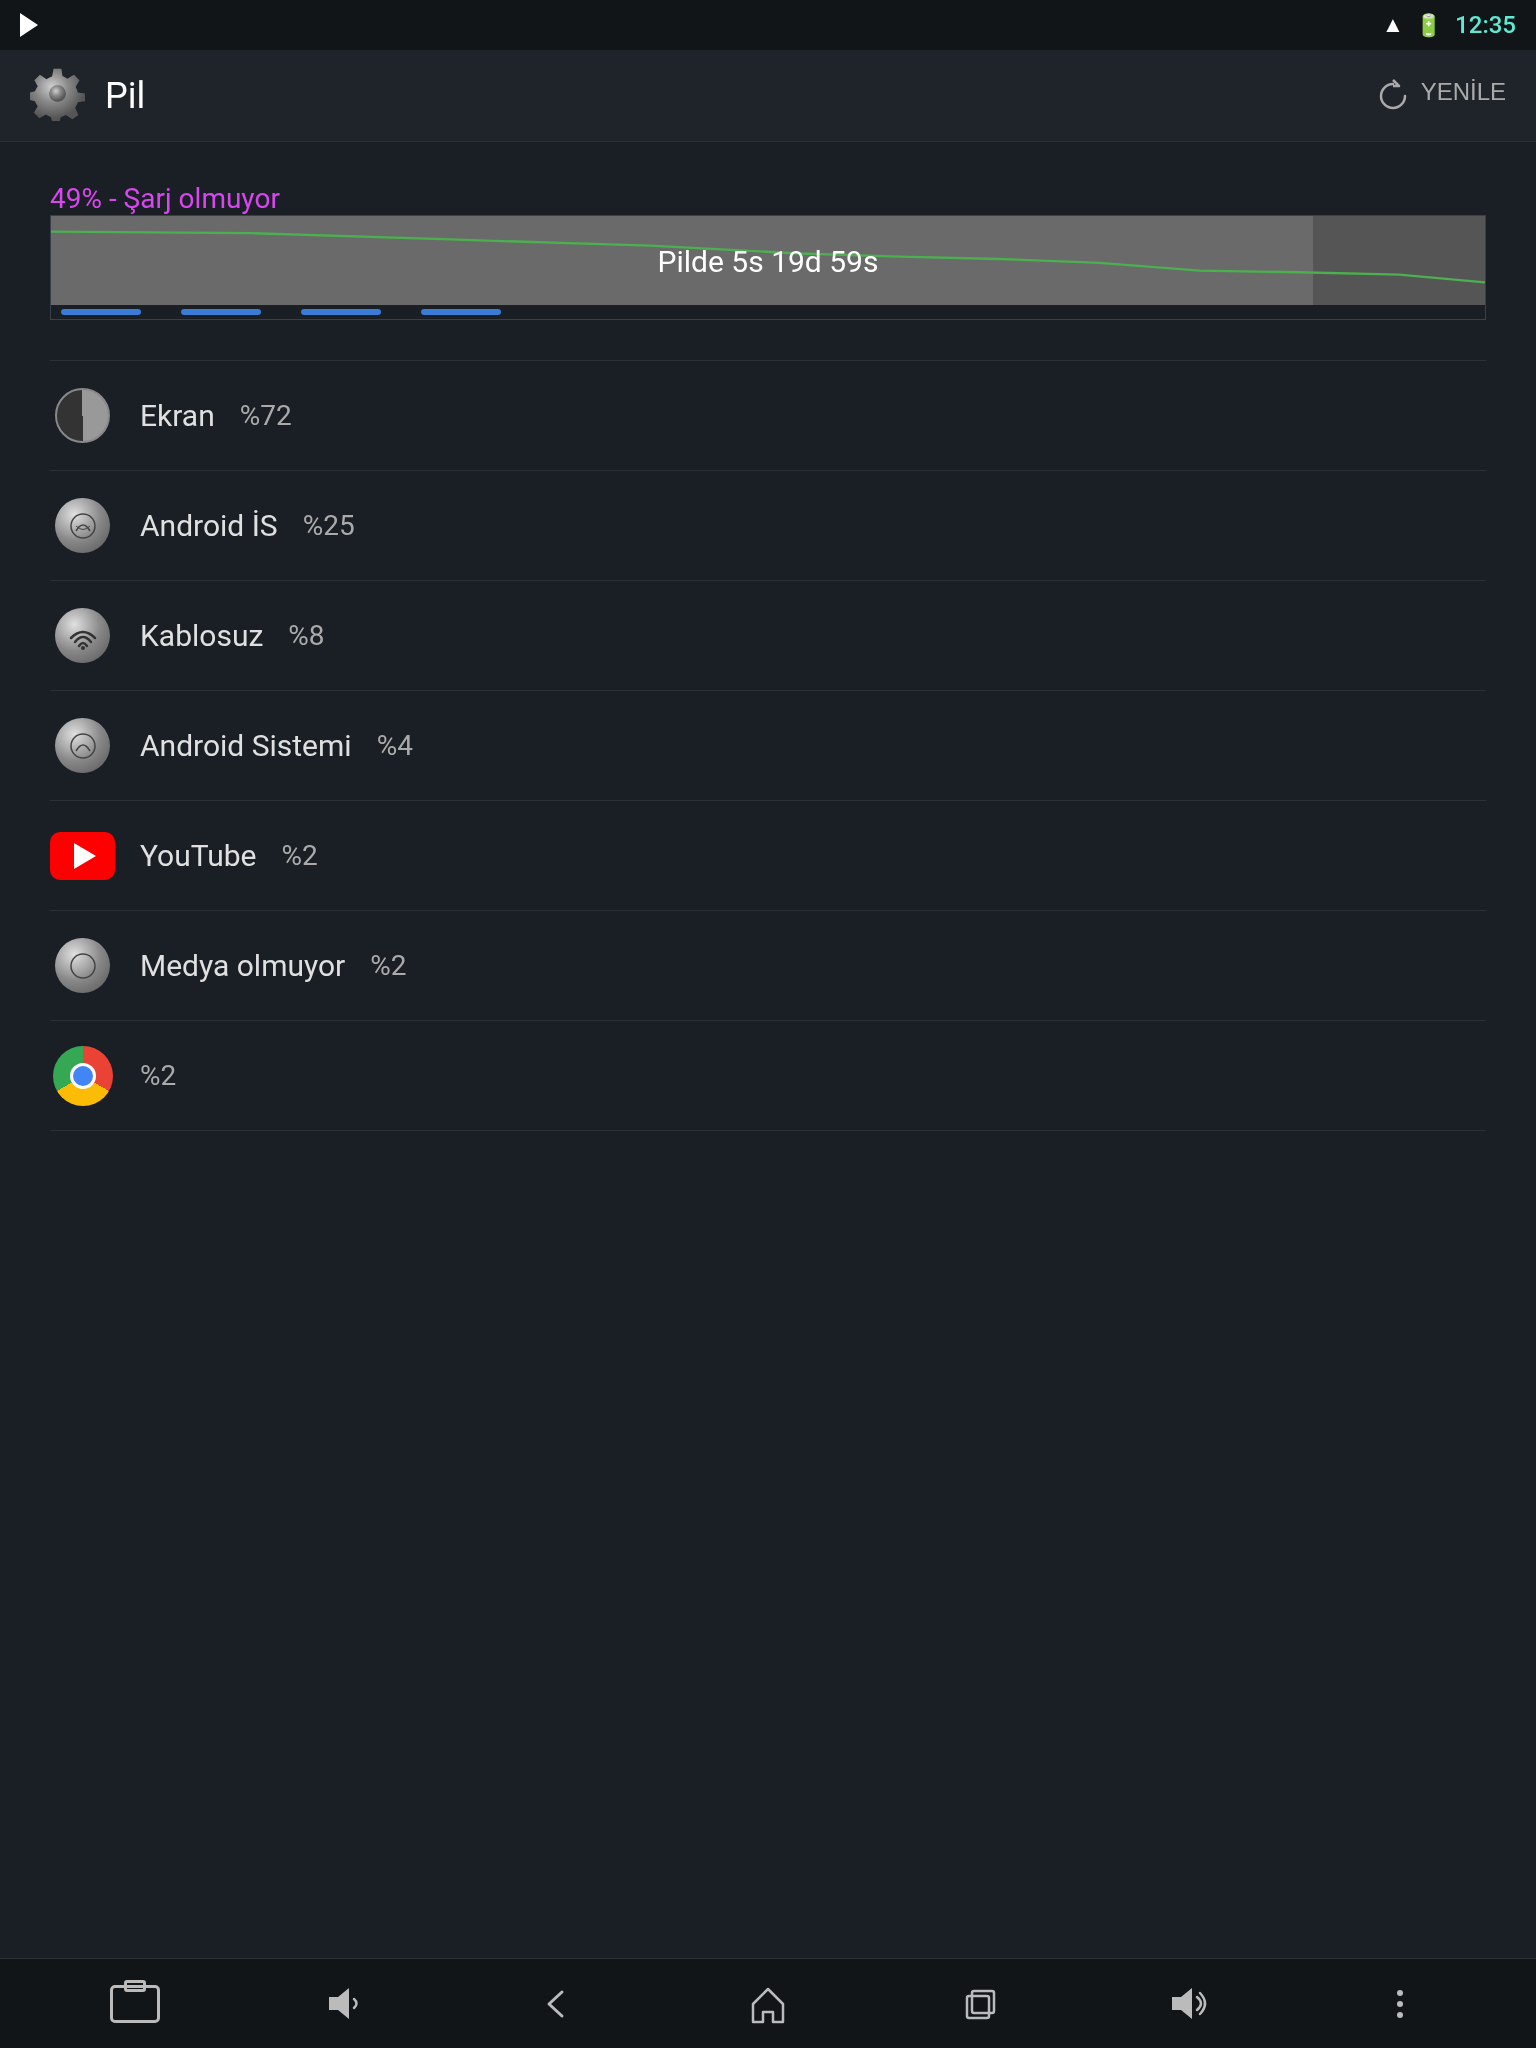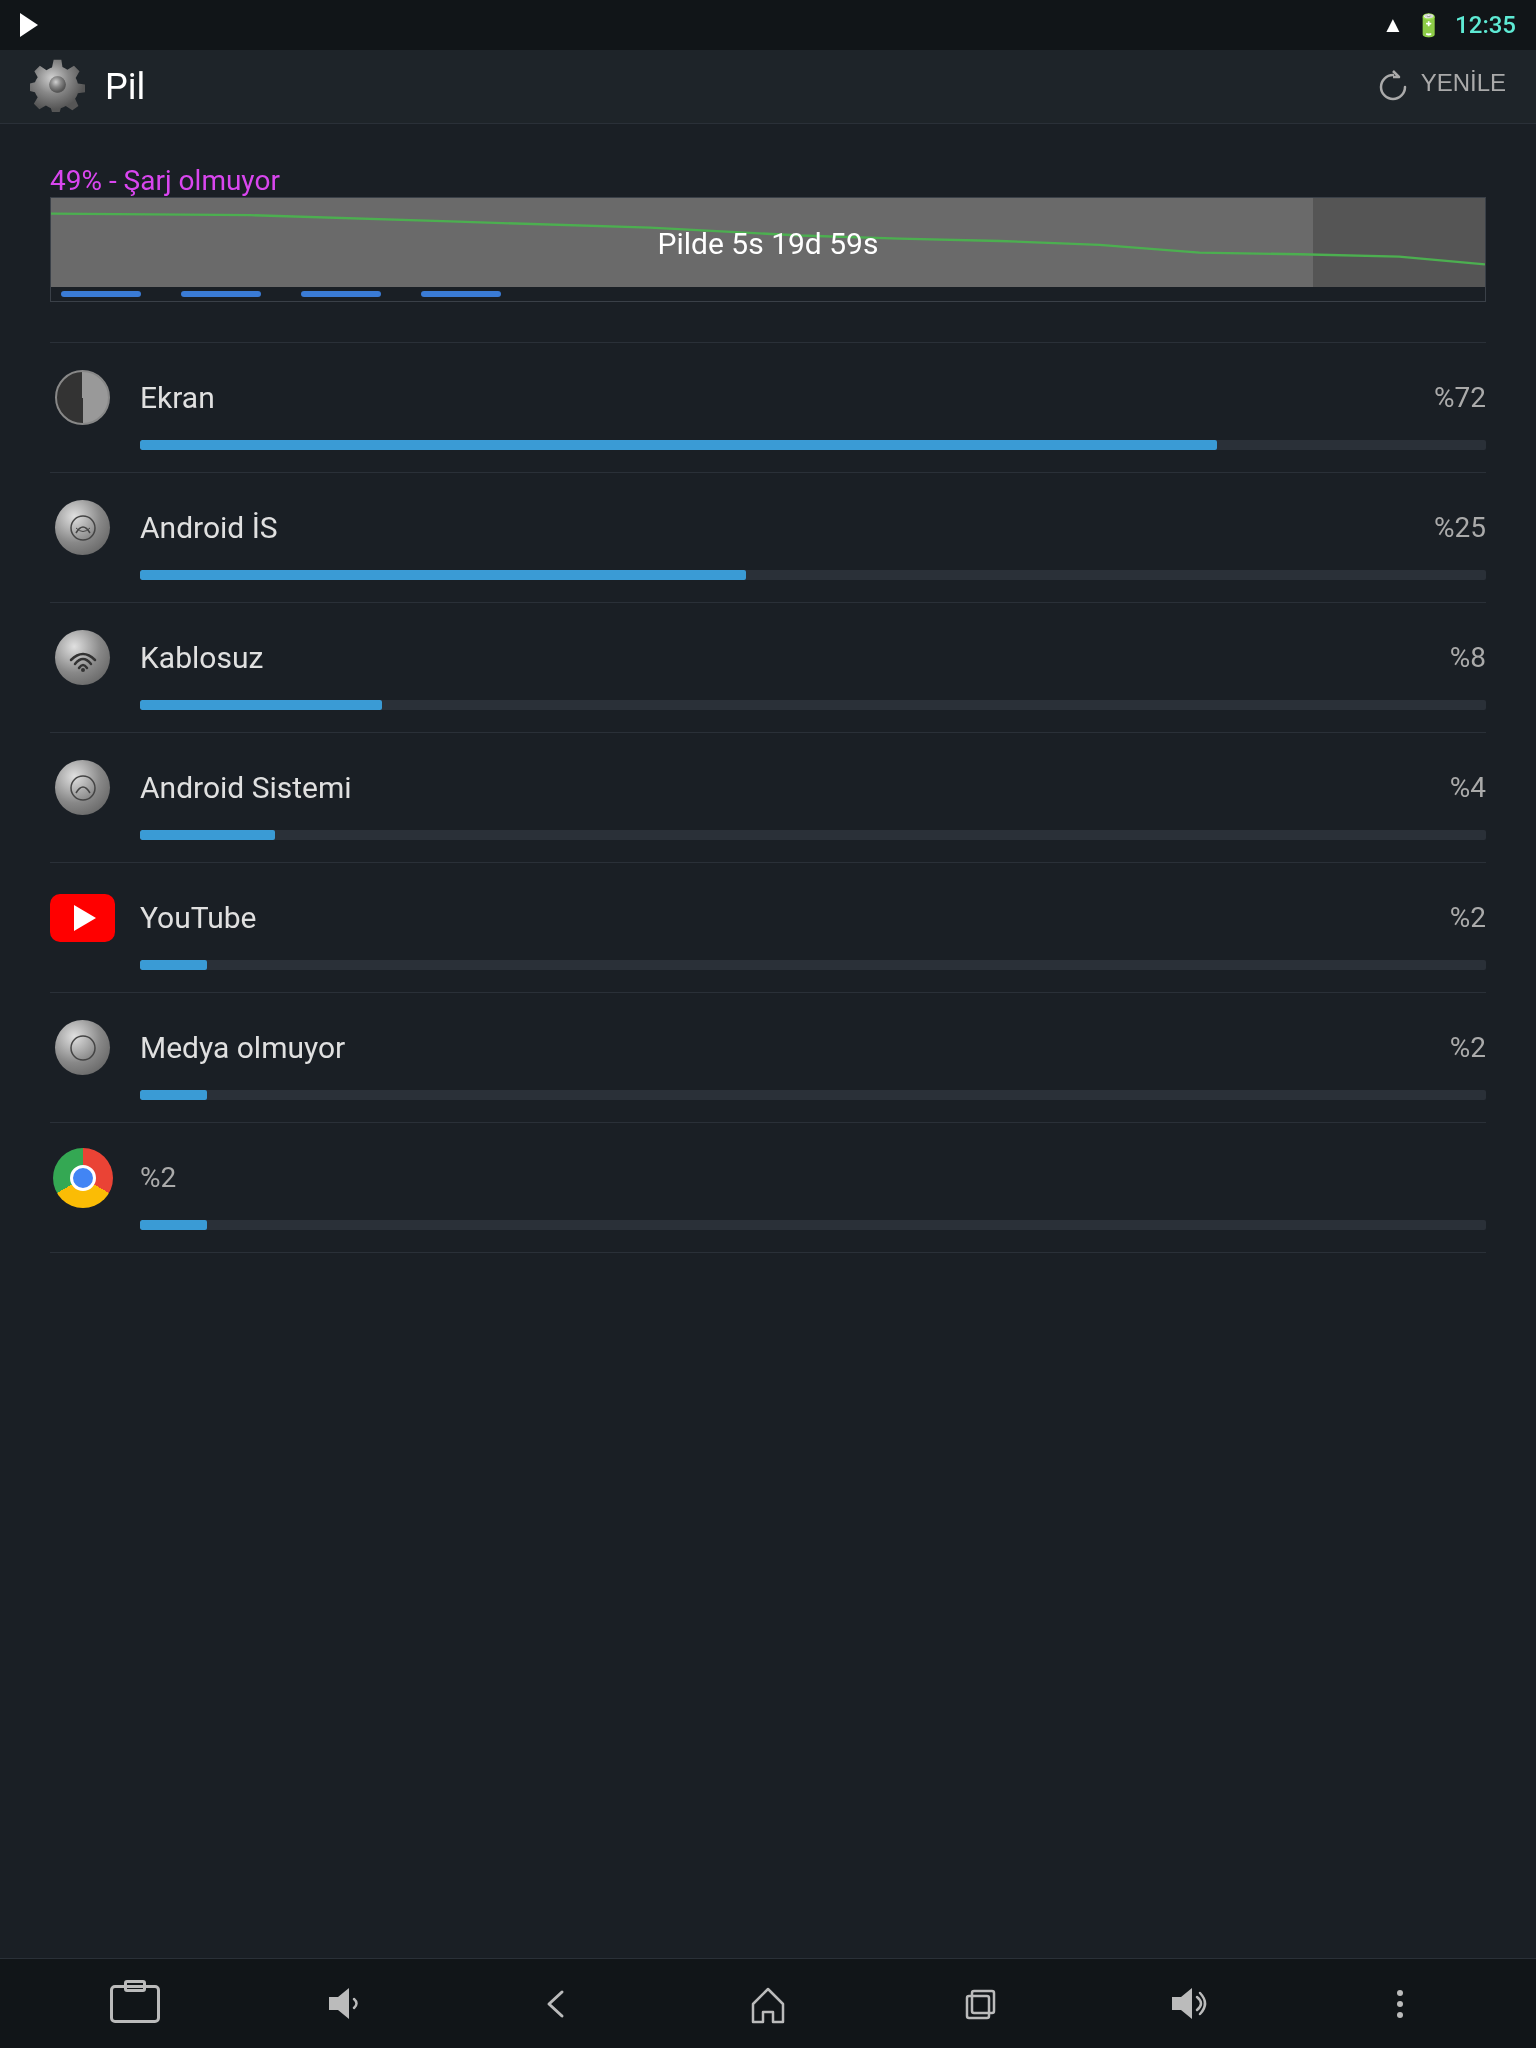--- a/index.html
+++ b/index.html
@@ -51,21 +51,21 @@
     .wifi-icon {
       font-size: 22px;
     }
     
     .battery-icon {
       font-size: 22px;
     }
 
     
     .header {
-      height: 74px;
+      height: 92px;
       background: #1e2429;
       display: flex;
       align-items: center;
       justify-content: space-between;
       padding: 0 30px;
       border-bottom: 1px solid #2a3038;
     }
     .header-left {
       display: flex;
       align-items: center;
@@ -152,24 +152,25 @@
       background: #3a7bd5;
       border-radius: 3px;
     }
 
     
     .items-list {
       border-top: 1px solid #2a3038;
     }
     .list-item {
       display: flex;
-      flex-direction: column;
+      flex-direction: row;
       padding: 22px 0;
       border-bottom: 1px solid #2a3038;
       cursor: pointer;
+      text-align: right;
     }
     .list-item-row {
       display: flex;
       align-items: center;
       gap: 25px;
     }
     .list-item-icon {
       width: 65px;
       height: 65px;
       flex-shrink: 0;

